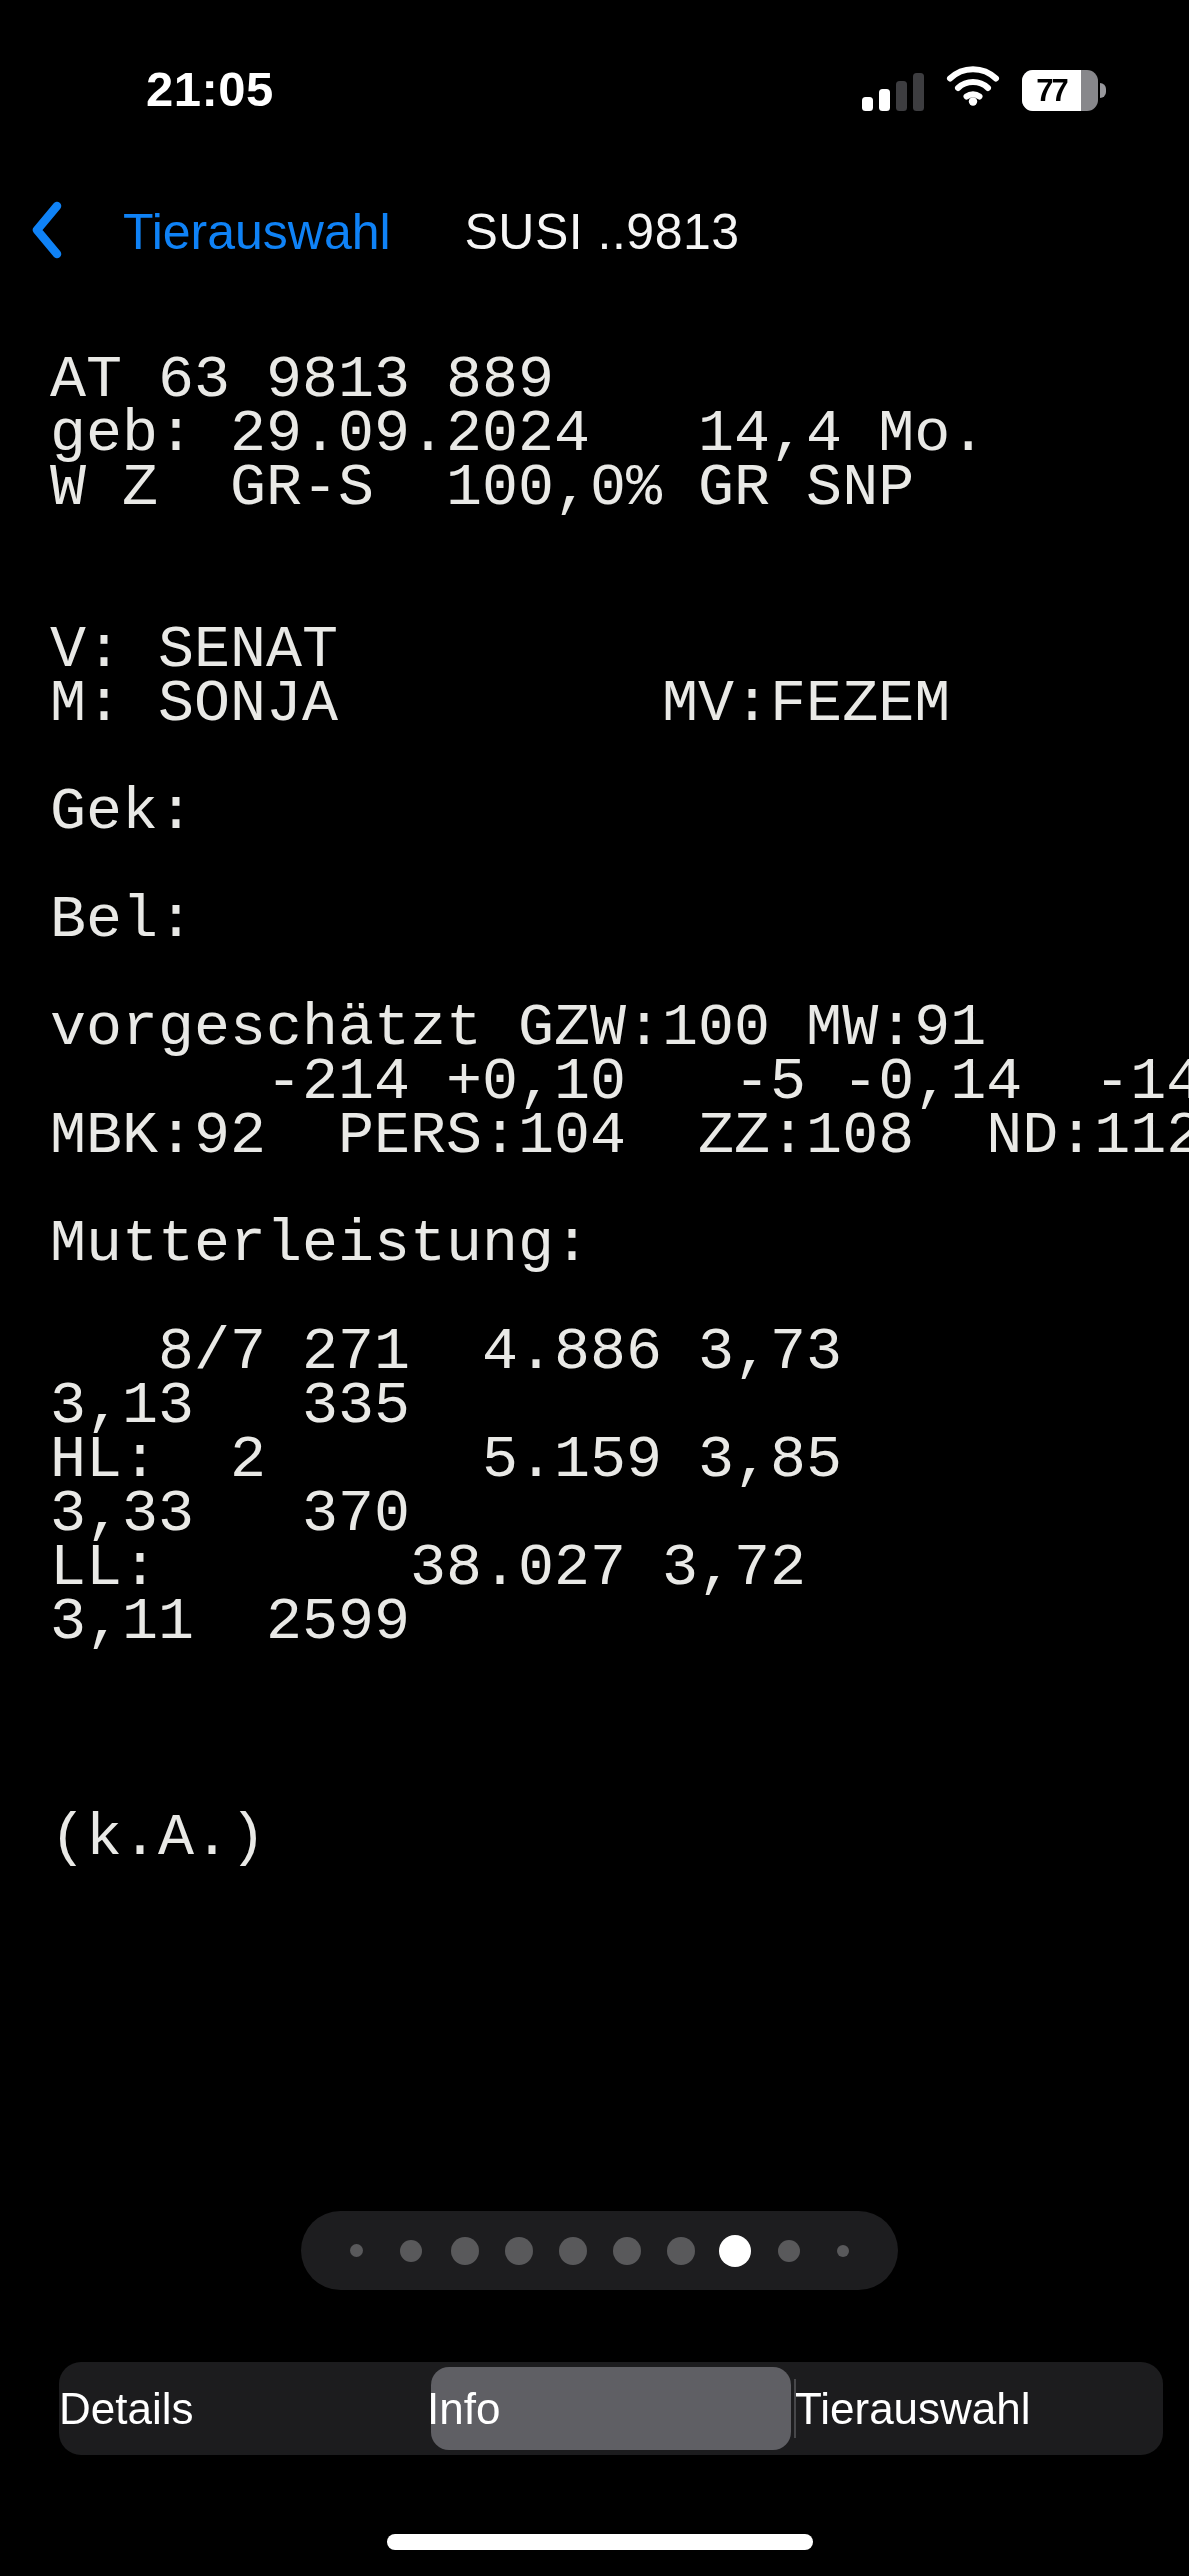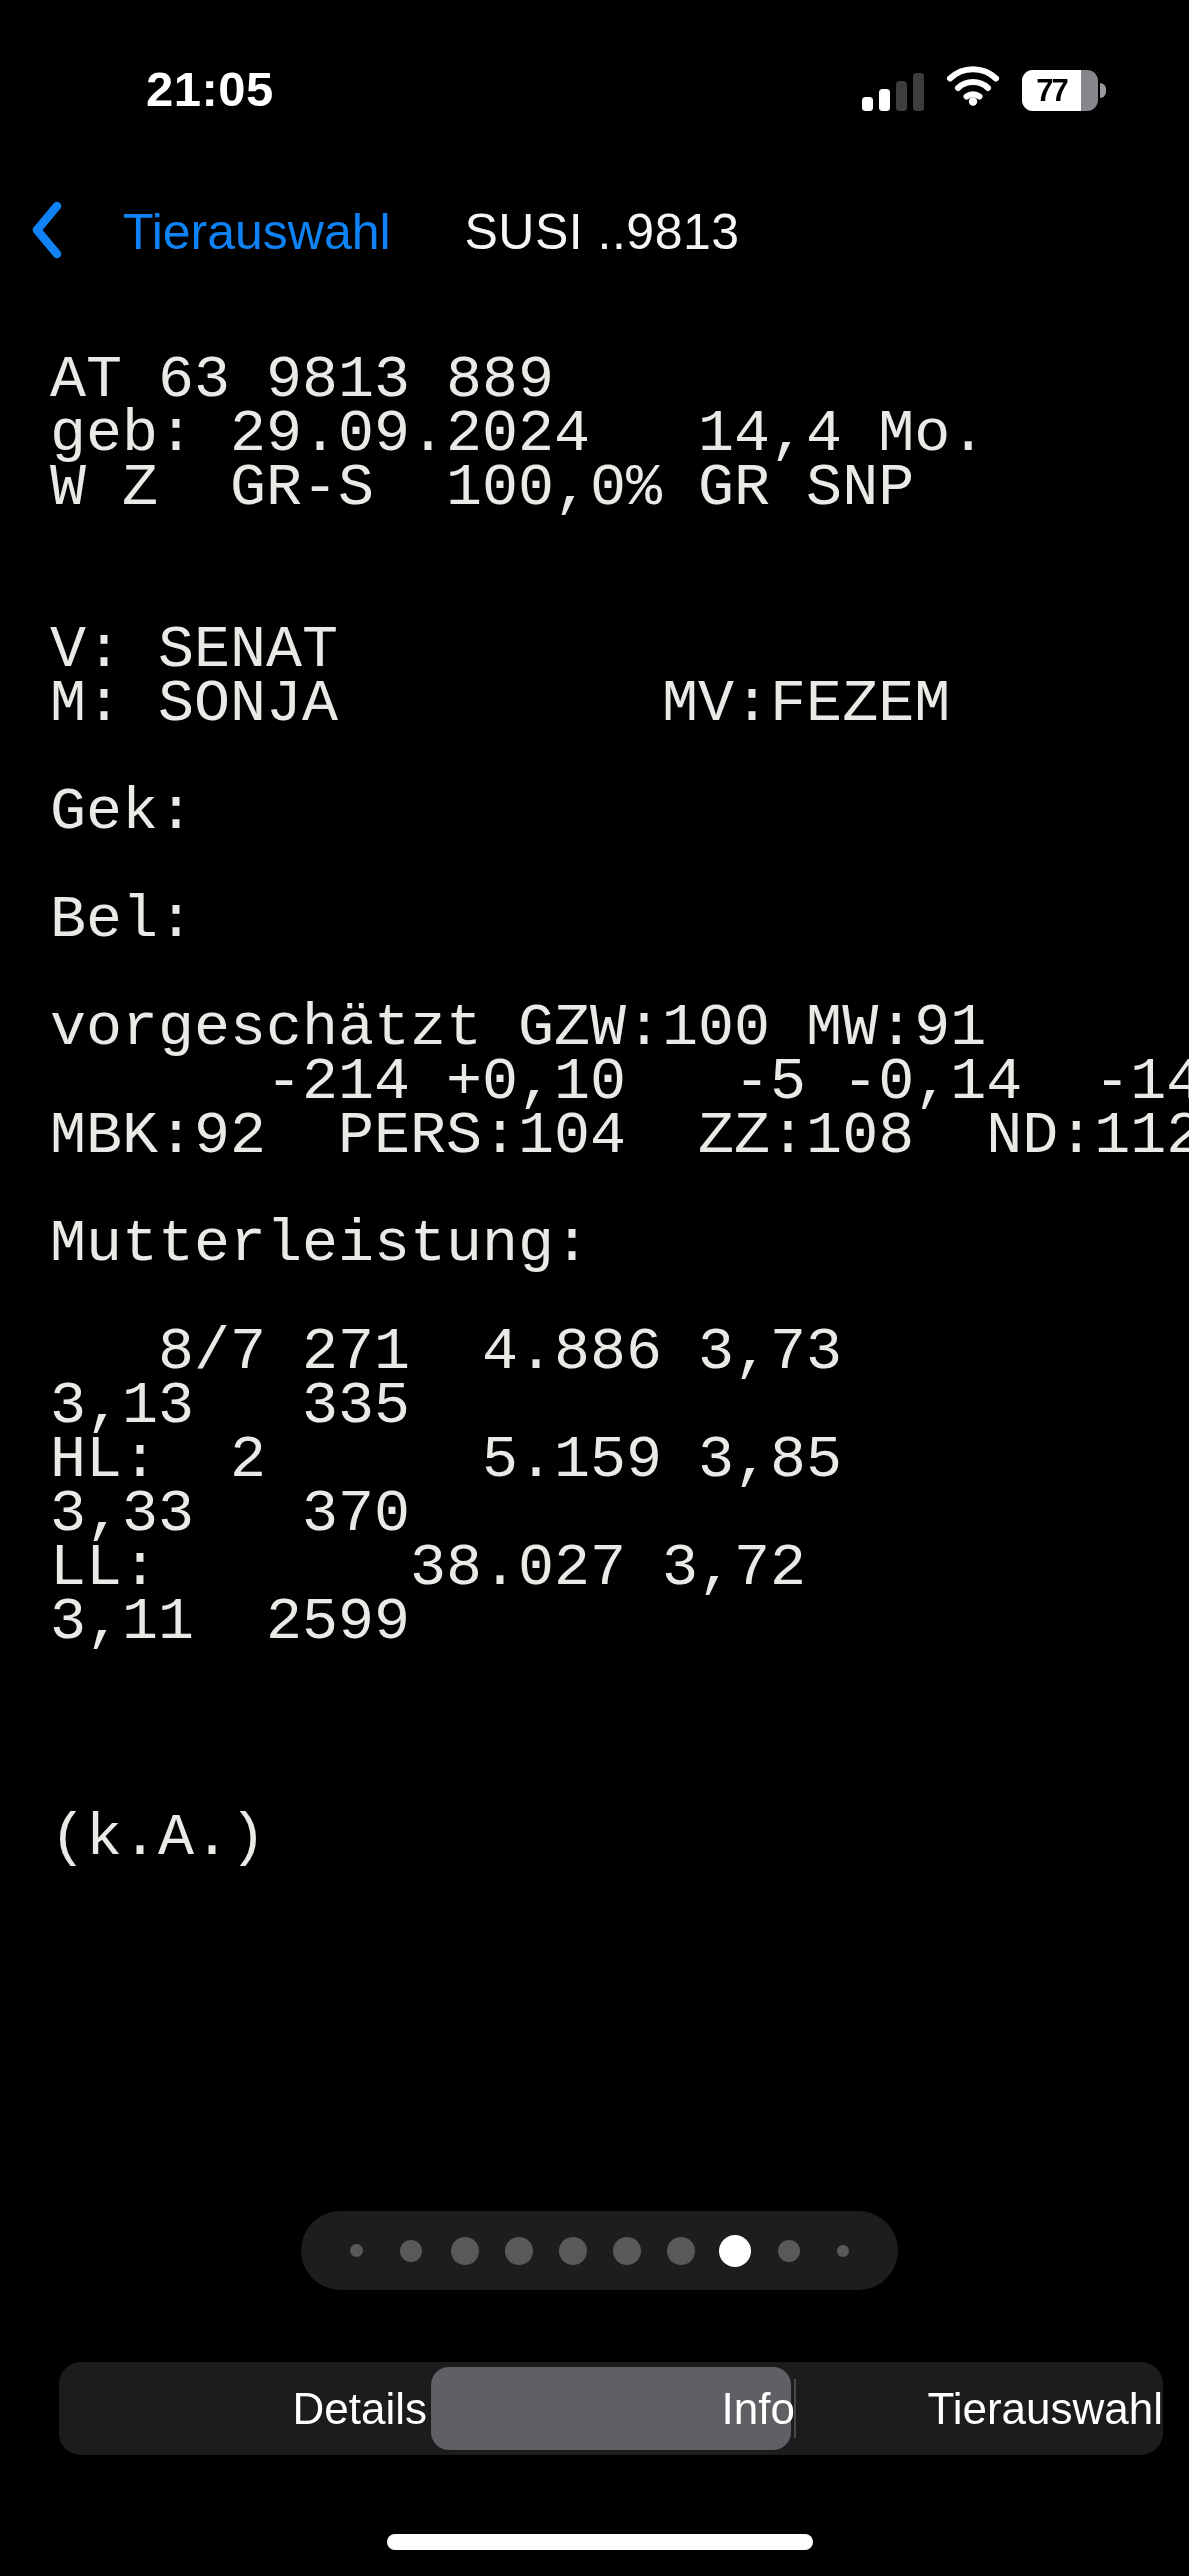--- a/index.html
+++ b/index.html
@@ -69,21 +69,21 @@
   .dot-slot { width:54px; height:79px; display:flex; align-items:center; justify-content:center; }
   .dot { background:#59595b; border-radius:50%; }
   .dot.active { background:#fff; }
 
   
   .tab-bar {
     position:absolute; left:59px; top:2362px; width:1104px; height:93px;
     background:#1c1c1e; border-radius:22px;
     display:flex; align-items:stretch;
   }
-  .tab { flex:1 1 0; position:relative; display:flex; align-items:center; justify-content:flex-end; cursor:pointer;padding-left:48px; }
+  .tab { flex:1 1 0; position:relative; display:flex; align-items:center; justify-content:flex-start; cursor:pointer; }
   .tab.selected::before {
     content:''; position:absolute; left:4px; right:4px; top:5px; bottom:5px;
     background:#5f5f64; border-radius:18px;
   }
   .tab span { position:relative; z-index:1; color:#fff; font-size:44px; }
   .tab-divider { width:0; position:relative; }
   .tab-divider::after {
     content:''; position:absolute; left:-1px; top:17px; width:2px; height:59px;
     background:#47474a;
   }

